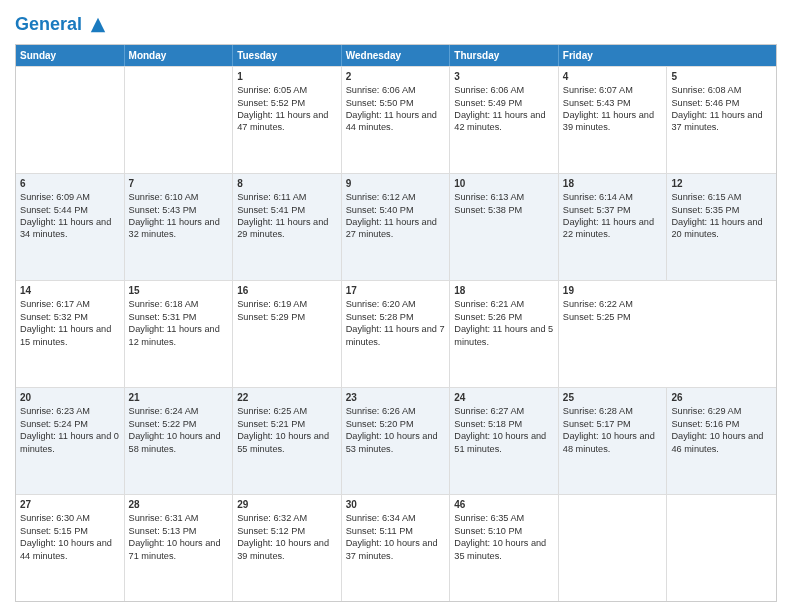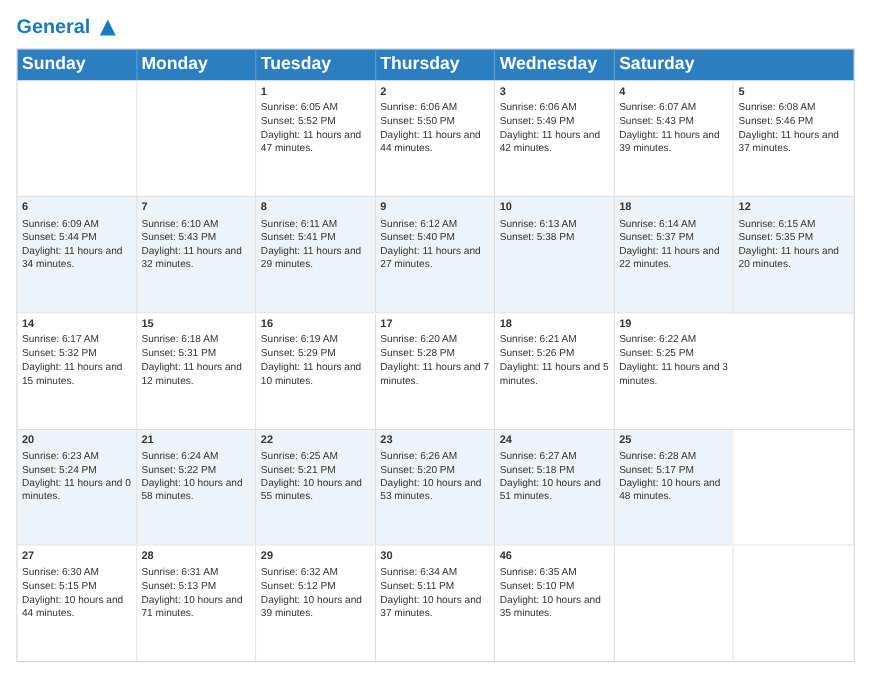--- a/index.html
+++ b/index.html
@@ -47,21 +47,21 @@
       flex-direction: column;
       border: 1px solid #ccc;
     }
     .cal-header {
       display: grid;
       grid-template-columns: repeat(7, 1fr);
       background: #2b7fc1;
     }
     .cal-header-cell {
       color: #fff;
-      font-size: 16px;
+      font-size: 10px;
       font-weight: bold;
       padding: 5px 4px;
       text-align: left;
       border-right: 1px solid #5a9fd4;
     }
     .cal-header-cell:last-child { border-right: none; }
     .cal-body {
       flex: 1;
       display: flex;
       flex-direction: column;
@@ -124,23 +124,23 @@
       <div class="month-title"></div>
       <div class="location"></div>
     </div>
   </div>
 
   <div class="calendar">
     <div class="cal-header">
     <div class="cal-header-cell">Sunday</div>
         <div class="cal-header-cell">Monday</div>
         <div class="cal-header-cell">Tuesday</div>
+        <div class="cal-header-cell">Wednesday</div>
         <div class="cal-header-cell">Thursday</div>
-        <div class="cal-header-cell">Wednesday</div>
-        <div class="cal-header-cell">Saturday</div>
+        <div class="cal-header-cell">Friday</div>
       </div>
     <div class="cal-body">
     <div class="cal-row">
           <div class="cal-cell empty"></div>
           <div class="cal-cell empty"></div>
           <div class="cal-cell"><span class="day-num">1</span><span>Sunrise: 6:05 AM</span><br><span>Sunset: 5:52 PM</span><br><span>Daylight: 11 hours and 47 minutes.</span></div>
           <div class="cal-cell"><span class="day-num">2</span><span>Sunrise: 6:06 AM</span><br><span>Sunset: 5:50 PM</span><br><span>Daylight: 11 hours and 44 minutes.</span></div>
           <div class="cal-cell"><span class="day-num">3</span><span>Sunrise: 6:06 AM</span><br><span>Sunset: 5:49 PM</span><br><span>Daylight: 11 hours and 42 minutes.</span></div>
           <div class="cal-cell"><span class="day-num">4</span><span>Sunrise: 6:07 AM</span><br><span>Sunset: 5:43 PM</span><br><span>Daylight: 11 hours and 39 minutes.</span></div>
           <div class="cal-cell"><span class="day-num">5</span><span>Sunrise: 6:08 AM</span><br><span>Sunset: 5:46 PM</span><br><span>Daylight: 11 hours and 37 minutes.</span></div>
@@ -150,32 +150,33 @@
           <div class="cal-cell"><span class="day-num">7</span><span>Sunrise: 6:10 AM</span><br><span>Sunset: 5:43 PM</span><br><span>Daylight: 11 hours and 32 minutes.</span></div>
           <div class="cal-cell"><span class="day-num">8</span><span>Sunrise: 6:11 AM</span><br><span>Sunset: 5:41 PM</span><br><span>Daylight: 11 hours and 29 minutes.</span></div>
           <div class="cal-cell"><span class="day-num">9</span><span>Sunrise: 6:12 AM</span><br><span>Sunset: 5:40 PM</span><br><span>Daylight: 11 hours and 27 minutes.</span></div>
           <div class="cal-cell"><span class="day-num">10</span><span>Sunrise: 6:13 AM</span><br><span>Sunset: 5:38 PM</span><br></div>
           <div class="cal-cell"><span class="day-num">18</span><span>Sunrise: 6:14 AM</span><br><span>Sunset: 5:37 PM</span><br><span>Daylight: 11 hours and 22 minutes.</span></div>
           <div class="cal-cell"><span class="day-num">12</span><span>Sunrise: 6:15 AM</span><br><span>Sunset: 5:35 PM</span><br><span>Daylight: 11 hours and 20 minutes.</span></div>
         </div>
         <div class="cal-row">
           <div class="cal-cell"><span class="day-num">14</span><span>Sunrise: 6:17 AM</span><br><span>Sunset: 5:32 PM</span><br><span>Daylight: 11 hours and 15 minutes.</span></div>
           <div class="cal-cell"><span class="day-num">15</span><span>Sunrise: 6:18 AM</span><br><span>Sunset: 5:31 PM</span><br><span>Daylight: 11 hours and 12 minutes.</span></div>
-          <div class="cal-cell"><span class="day-num">16</span><span>Sunrise: 6:19 AM</span><br><span>Sunset: 5:29 PM</span><br><span>Daylight: 11 hours and 10 minutes.</span></div>
+          <div class="cal-cell"><span class="day-num">16</span><span>Sunrise: 6:19 AM</span><br><span>Sunset: 5:29 PM</span><br></div>
           <div class="cal-cell"><span class="day-num">17</span><span>Sunrise: 6:20 AM</span><br><span>Sunset: 5:28 PM</span><br><span>Daylight: 11 hours and 7 minutes.</span></div>
           <div class="cal-cell"><span class="day-num">18</span><span>Sunrise: 6:21 AM</span><br><span>Sunset: 5:26 PM</span><br><span>Daylight: 11 hours and 5 minutes.</span></div>
-          <div class="cal-cell"><span class="day-num">19</span><span>Sunrise: 6:22 AM</span><br><span>Sunset: 5:25 PM</span><br><span>Daylight: 11 hours and 3 minutes.</span></div>
+          <div class="cal-cell"><span class="day-num">19</span><span>Sunrise: 6:22 AM</span><br><span>Sunset: 5:25 PM</span><br></div>
         </div>
         <div class="cal-row">
           <div class="cal-cell"><span class="day-num">20</span><span>Sunrise: 6:23 AM</span><br><span>Sunset: 5:24 PM</span><br><span>Daylight: 11 hours and 0 minutes.</span></div>
           <div class="cal-cell"><span class="day-num">21</span><span>Sunrise: 6:24 AM</span><br><span>Sunset: 5:22 PM</span><br><span>Daylight: 10 hours and 58 minutes.</span></div>
           <div class="cal-cell"><span class="day-num">22</span><span>Sunrise: 6:25 AM</span><br><span>Sunset: 5:21 PM</span><br><span>Daylight: 10 hours and 55 minutes.</span></div>
           <div class="cal-cell"><span class="day-num">23</span><span>Sunrise: 6:26 AM</span><br><span>Sunset: 5:20 PM</span><br><span>Daylight: 10 hours and 53 minutes.</span></div>
           <div class="cal-cell"><span class="day-num">24</span><span>Sunrise: 6:27 AM</span><br><span>Sunset: 5:18 PM</span><br><span>Daylight: 10 hours and 51 minutes.</span></div>
           <div class="cal-cell"><span class="day-num">25</span><span>Sunrise: 6:28 AM</span><br><span>Sunset: 5:17 PM</span><br><span>Daylight: 10 hours and 48 minutes.</span></div>
+          <div class="cal-cell"><span class="day-num">26</span><span>Sunrise: 6:29 AM</span><br><span>Sunset: 5:16 PM</span><br><span>Daylight: 10 hours and 46 minutes.</span></div>
         </div>
         <div class="cal-row">
           <div class="cal-cell"><span class="day-num">27</span><span>Sunrise: 6:30 AM</span><br><span>Sunset: 5:15 PM</span><br><span>Daylight: 10 hours and 44 minutes.</span></div>
           <div class="cal-cell"><span class="day-num">28</span><span>Sunrise: 6:31 AM</span><br><span>Sunset: 5:13 PM</span><br><span>Daylight: 10 hours and 71 minutes.</span></div>
           <div class="cal-cell"><span class="day-num">29</span><span>Sunrise: 6:32 AM</span><br><span>Sunset: 5:12 PM</span><br><span>Daylight: 10 hours and 39 minutes.</span></div>
           <div class="cal-cell"><span class="day-num">30</span><span>Sunrise: 6:34 AM</span><br><span>Sunset: 5:11 PM</span><br><span>Daylight: 10 hours and 37 minutes.</span></div>
           <div class="cal-cell"><span class="day-num">46</span><span>Sunrise: 6:35 AM</span><br><span>Sunset: 5:10 PM</span><br><span>Daylight: 10 hours and 35 minutes.</span></div>
           <div class="cal-cell empty"></div>
           <div class="cal-cell empty"></div>
         </div>

